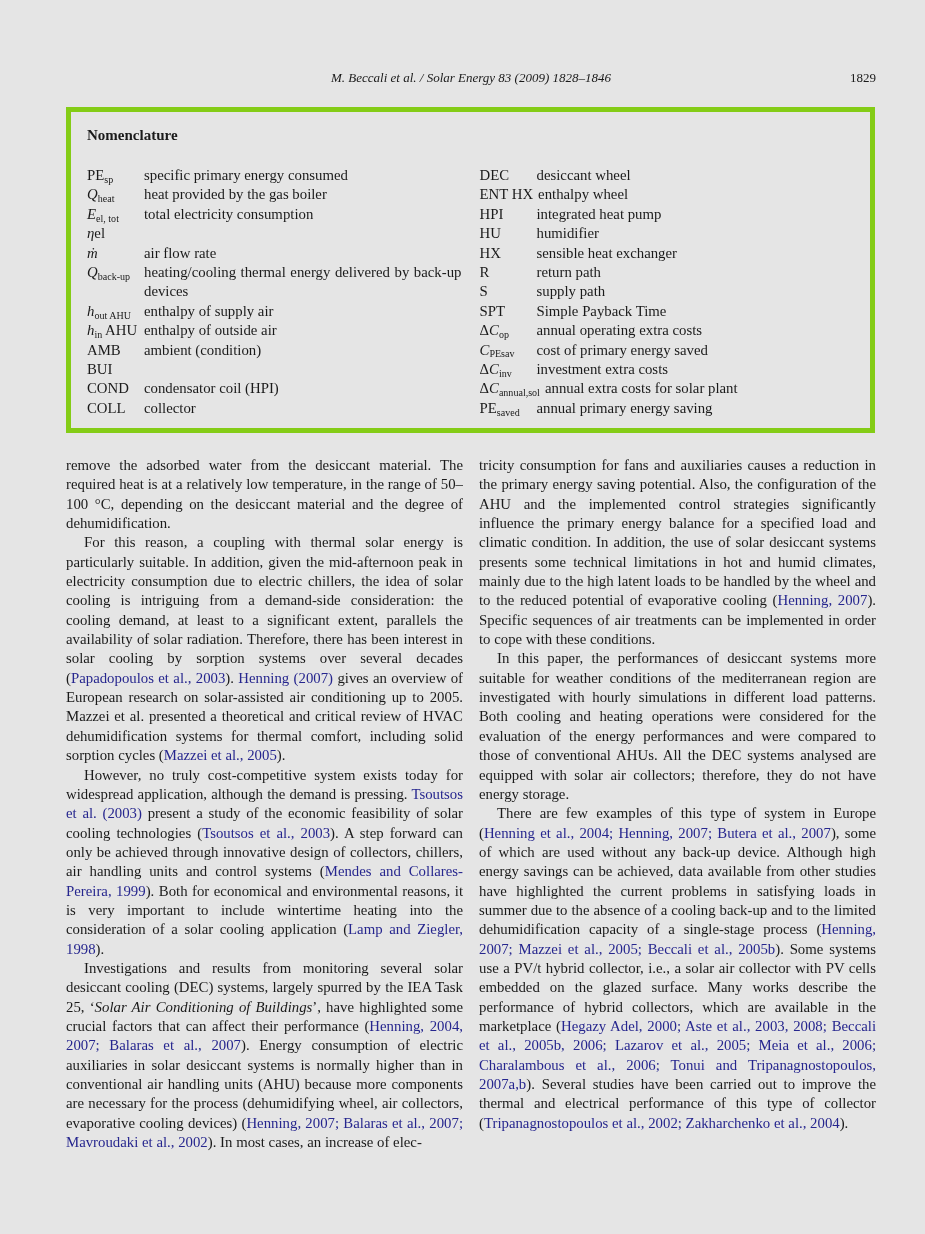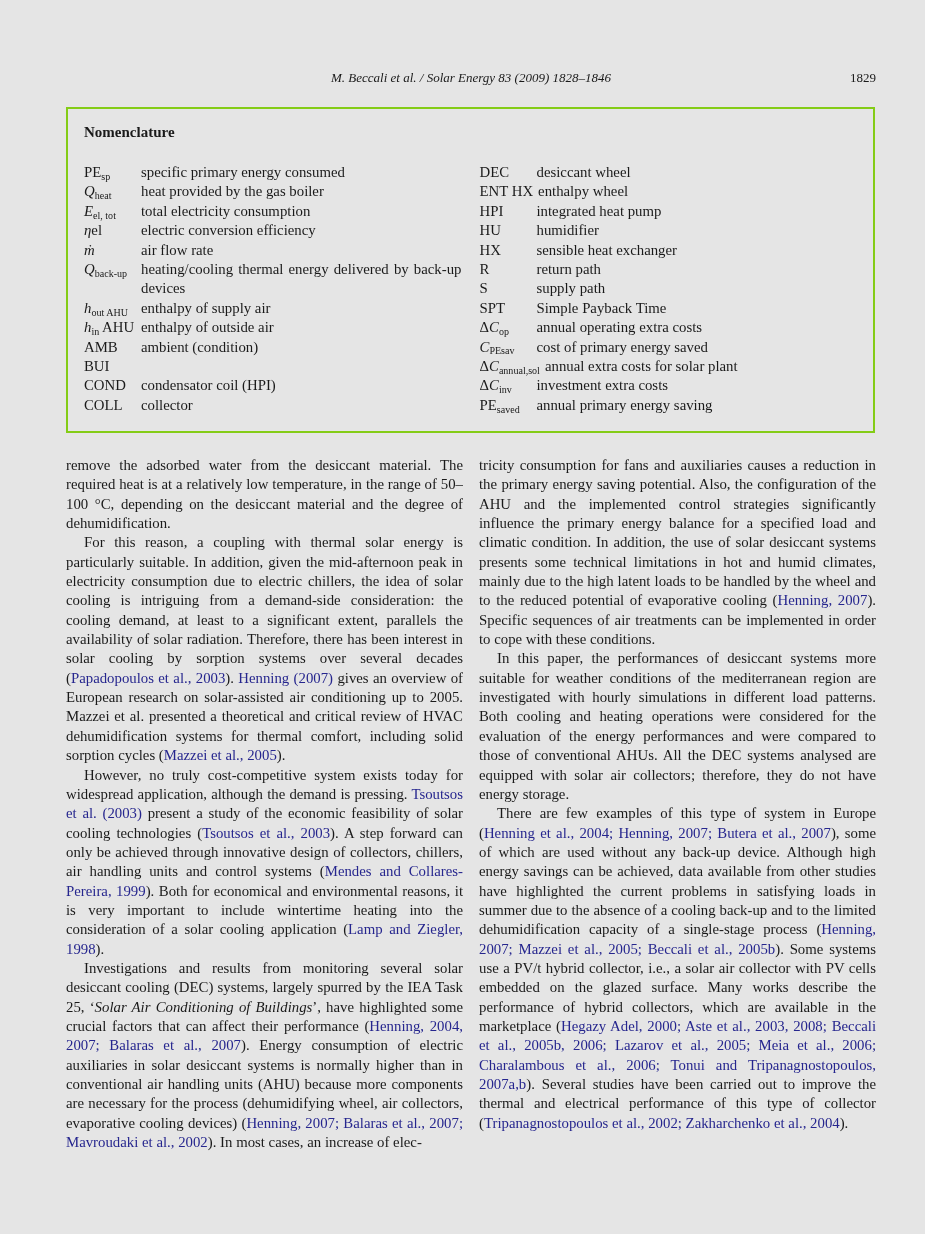--- a/index.html
+++ b/index.html
@@ -9,21 +9,21 @@
     position:relative; width:925px; height:1234px; background:#e5e5e5;
     font-family:"Liberation Serif","DejaVu Serif",serif; color:var(--ink);
     overflow:hidden;
   }
   .header { position:absolute; top:70px; left:66px; width:810px; height:18px; font-size:13px; }
   .running-title { display:block; width:100%; text-align:center; font-style:italic; }
   .page-number { position:absolute; right:0; top:0; font-style:normal; }
 
   .nom-box {
     position:absolute; top:107px; left:66px; width:809px; height:326px;
-    border:2px solid #84cc16; padding:15px 16px 0 16px;
+    border:5px solid #84cc16; padding:15px 16px 0 16px;
   }
   .nom-title { font-weight:bold; font-size:15px; }
   .nom-cols { display:flex; gap:18px; margin-top:22px; }
   .nom-col { flex:1 1 0; font-size:14.8px; line-height:19.4px; }
   .nom-row { display:flex; align-items:flex-start; }
   .nom-term { white-space:nowrap; min-width:57px; padding-right:5px; }
   .nom-def { flex:1 1 auto; text-align:justify; }
 
   .body-cols { position:absolute; top:456px; left:66px; width:810px; display:flex; gap:16px; }
   .col { width:397px; font-size:14.8px; line-height:19.35px; text-align:justify; }
@@ -55,21 +55,20 @@
           <div class="nom-row">
             <span class="nom-term"><span class="it">Q</span><sub>heat</sub></span>
             <span class="nom-def">heat provided by the gas boiler</span>
           </div>
           <div class="nom-row">
             <span class="nom-term"><span class="it">E</span><sub>el, tot</sub></span>
             <span class="nom-def">total electricity consumption</span>
           </div>
           <div class="nom-row">
             <span class="nom-term"><span class="it">η</span><span>el</span></span>
-            <span class="nom-def">electric conversion efficiency</span>
           </div>
           <div class="nom-row">
             <span class="nom-term"><span class="it">ṁ</span></span>
             <span class="nom-def">air flow rate</span>
           </div>
           <div class="nom-row">
             <span class="nom-term"><span class="it">Q</span><sub>back-up</sub></span>
             <span class="nom-def">heating/cooling thermal energy delivered by back-up devices</span>
           </div>
           <div class="nom-row">
@@ -131,26 +130,26 @@
           </div>
           <div class="nom-row">
             <span class="nom-term"><span>Δ</span><span class="it">C</span><sub>op</sub></span>
             <span class="nom-def">annual operating extra costs</span>
           </div>
           <div class="nom-row">
             <span class="nom-term"><span class="it">C</span><sub>PEsav</sub></span>
             <span class="nom-def">cost of primary energy saved</span>
           </div>
           <div class="nom-row">
+            <span class="nom-term"><span>Δ</span><span class="it">C</span><sub>inv</sub></span>
+            <span class="nom-def">investment extra costs</span>
+          </div>
+          <div class="nom-row">
             <span class="nom-term"><span>Δ</span><span class="it">C</span><sub>annual,sol</sub></span>
             <span class="nom-def">annual extra costs for solar plant</span>
-          </div>
-          <div class="nom-row">
-            <span class="nom-term"><span>Δ</span><span class="it">C</span><sub>inv</sub></span>
-            <span class="nom-def">investment extra costs</span>
           </div>
           <div class="nom-row">
             <span class="nom-term"><span>PE</span><sub>saved</sub></span>
             <span class="nom-def">annual primary energy saving</span>
           </div>
         </div>
     </div>
   </div>
 
   <div class="body-cols">

